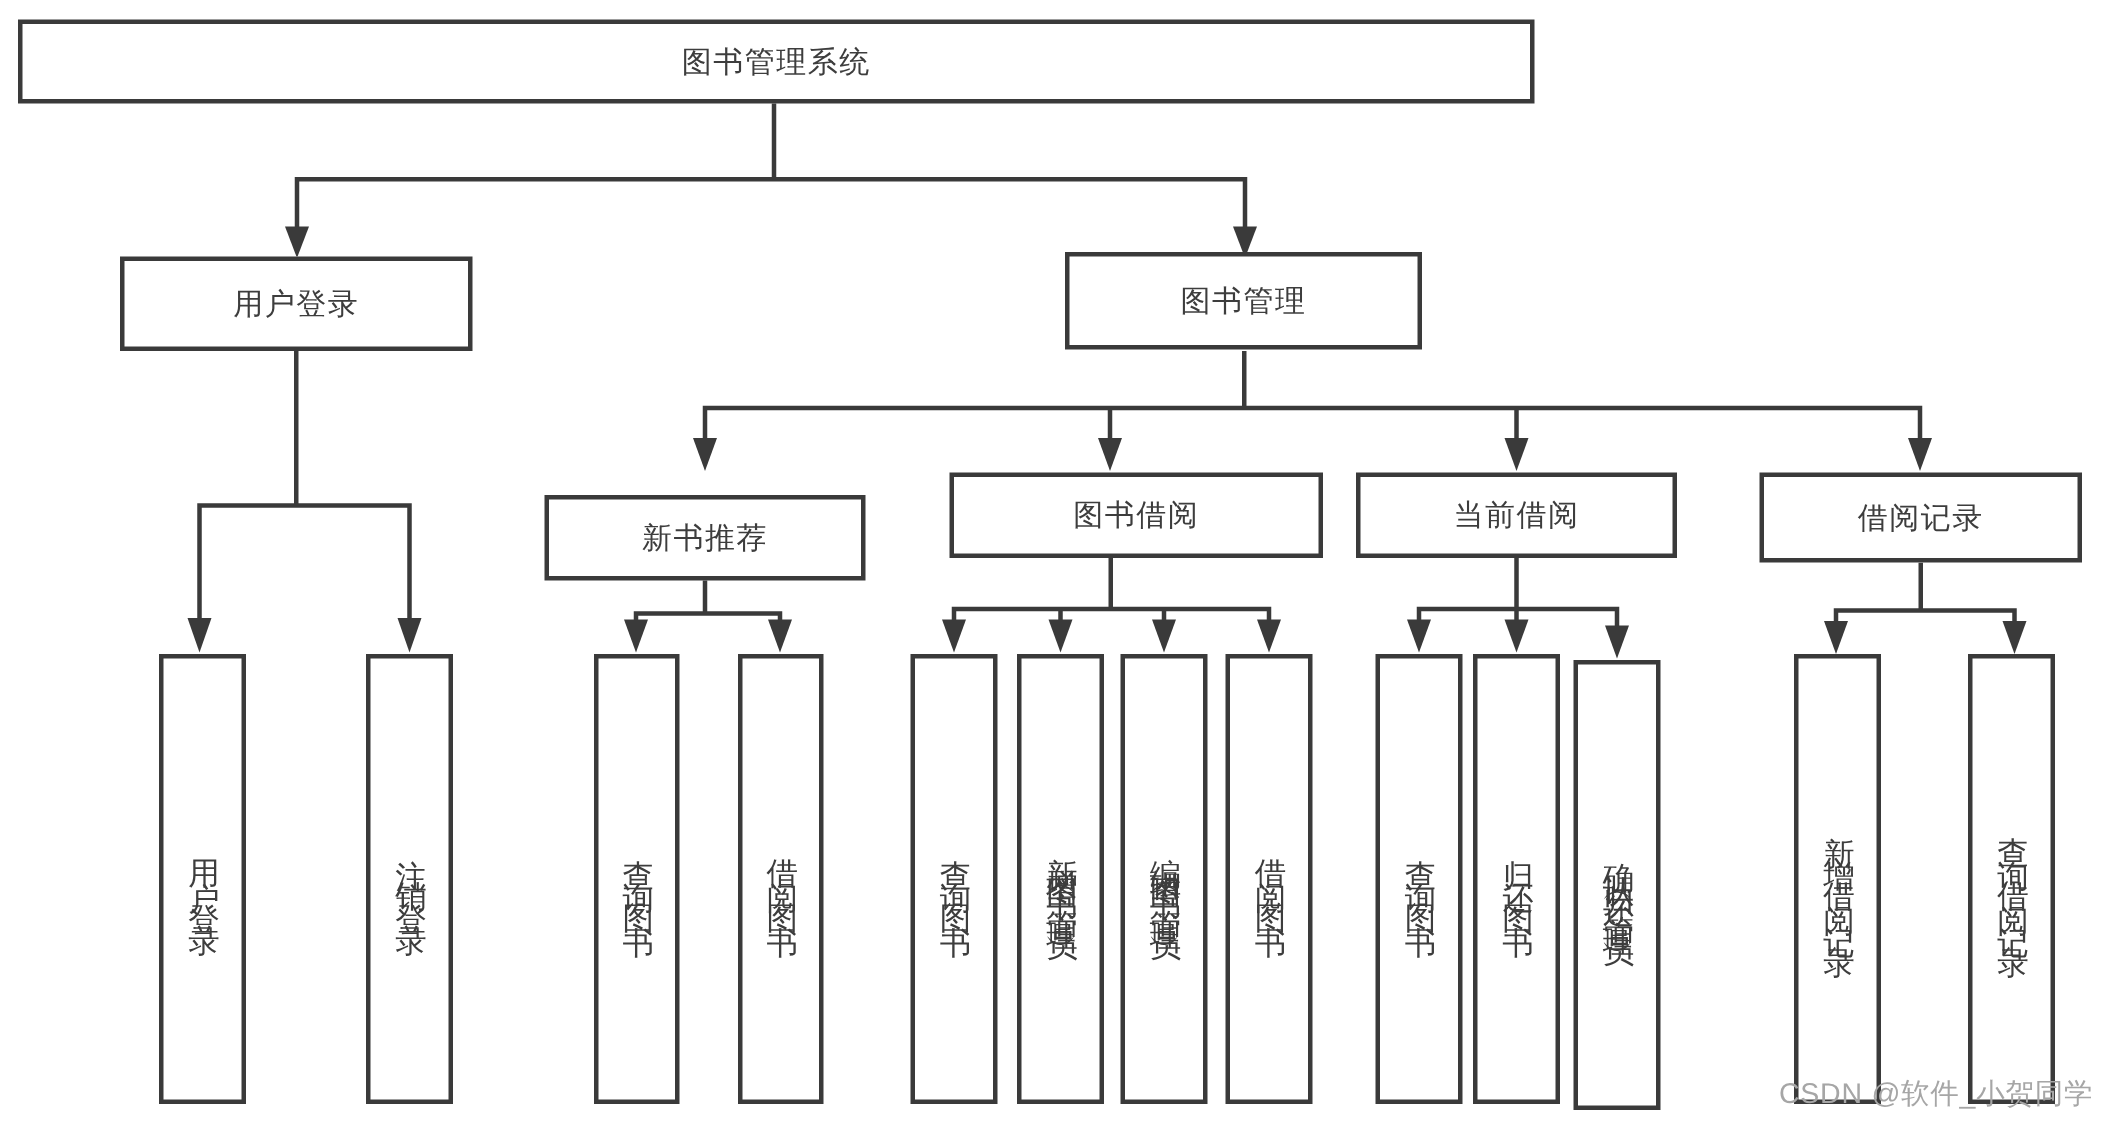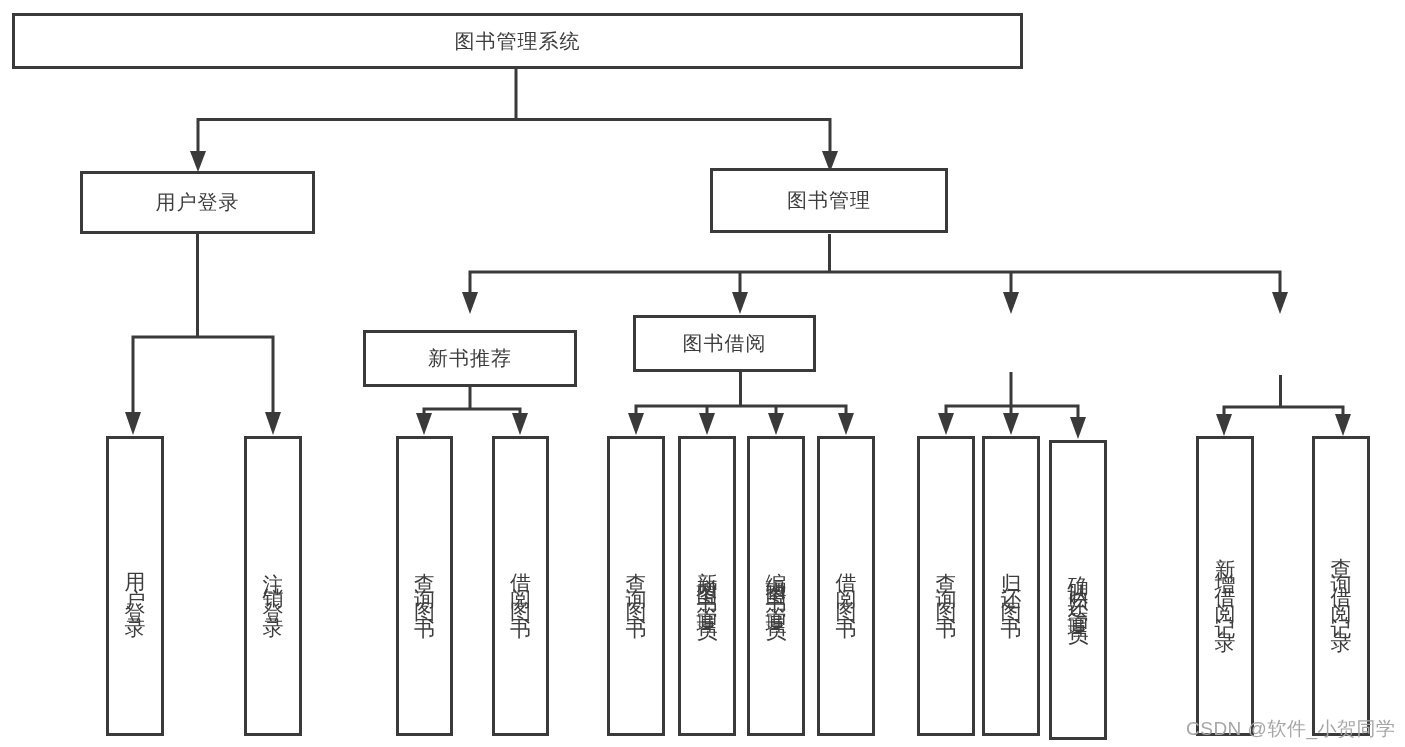--- a/index.html
+++ b/index.html
@@ -110,22 +110,28 @@
   <div class="node" style="left:80px; top:171px; width:235px; height:63px;">
     <span class="lbl">用户登录</span>
   </div>
   <div class="node" style="left:710px; top:168px; width:238px; height:65px;">
     <span class="lbl">图书管理</span>
   </div>
 
   <div class="node" style="left:363px; top:330px; width:214px; height:57px;">
     <span class="lbl">新书推荐</span>
   </div>
-  <div class="node" style="left:633px; top:315px; width:183px; height:57px;font-family:Liberation Serif, serif;">
+  <div class="node" style="left:633px; top:315px; width:249px; height:57px;font-family:Liberation Serif, serif;">
     <span class="lbl">图书借阅</span>
+  </div>
+  <div class="node" style="left:904px; top:315px; width:214px; height:57px;">
+    <span class="lbl">当前借阅</span>
+  </div>
+  <div class="node" style="left:1173px; top:315px; width:215px; height:60px;">
+    <span class="lbl">借阅记录</span>
   </div>
 
   <div class="node leaf" style="left:106px; top:436px; width:58px; height:300px;">
     <span class="lbl">用户登录</span>
   </div>
   <div class="node leaf" style="left:244px; top:436px; width:58px; height:300px;">
     <span class="lbl">注销登录</span>
   </div>
 
   <div class="node leaf" style="left:396px; top:436px; width:57px; height:300px;">

